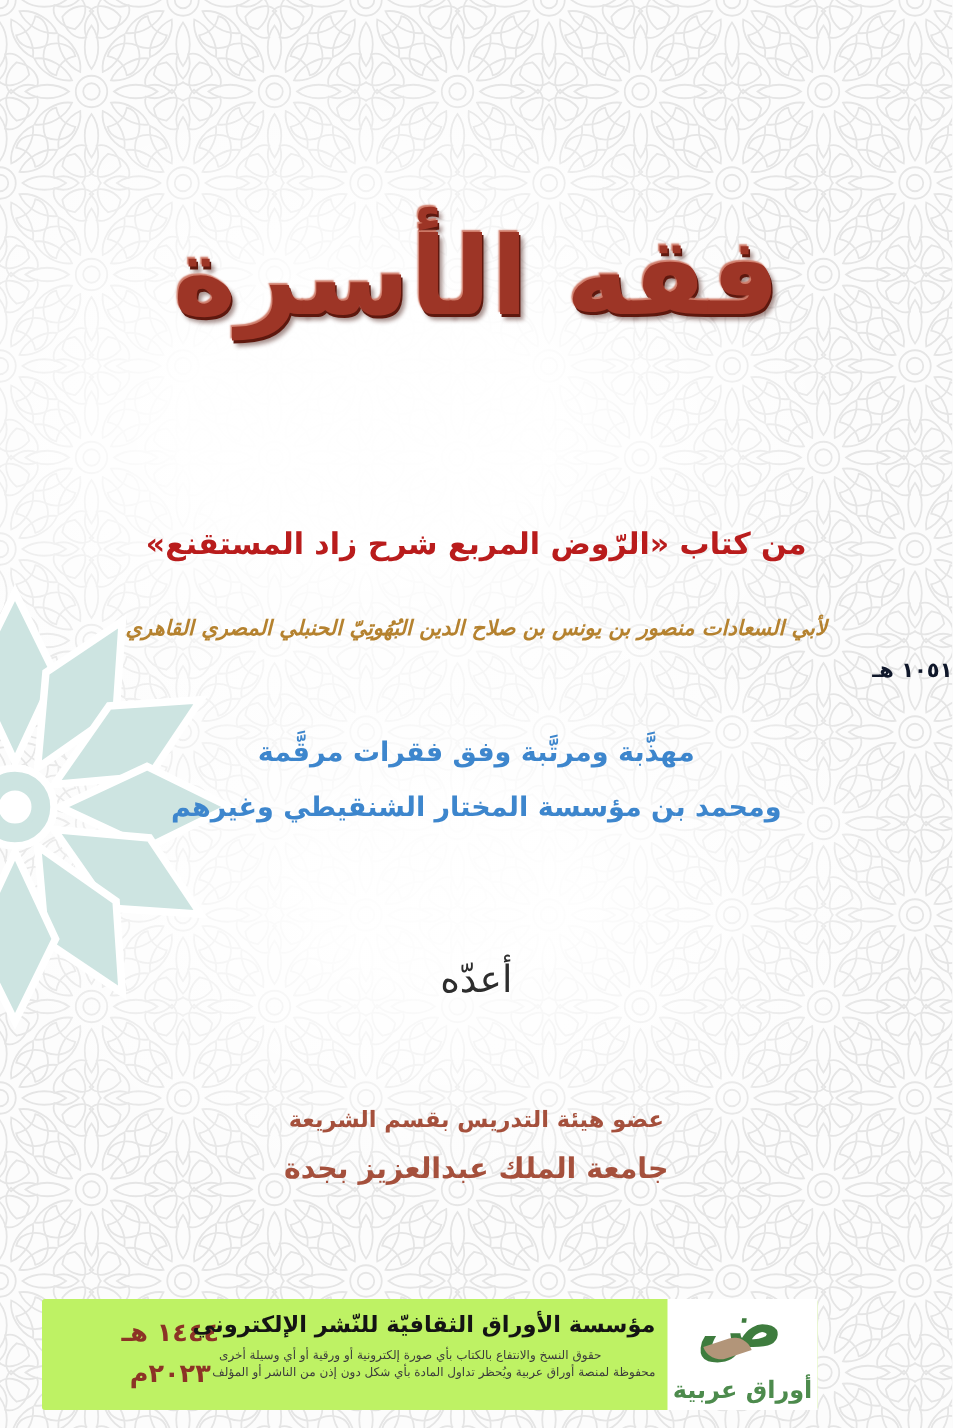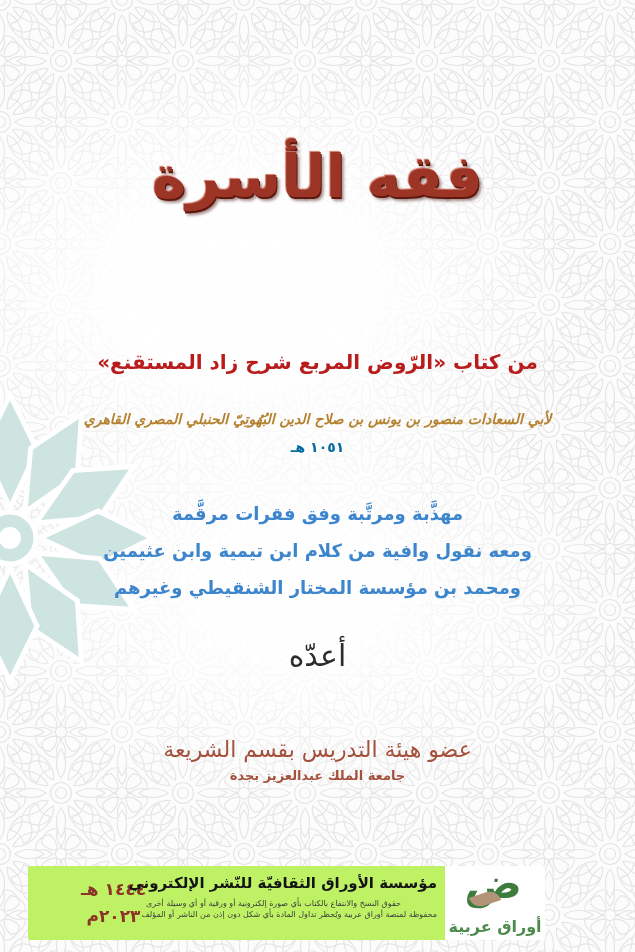--- a/index.html
+++ b/index.html
@@ -16,33 +16,33 @@
       radial-gradient(ellipse 430px 310px at 38% 30%, rgba(255,255,255,.97) 28%, rgba(255,255,255,0) 78%),
       radial-gradient(ellipse 420px 280px at 46% 62%, rgba(255,255,255,.92) 22%, rgba(255,255,255,0) 78%),
       linear-gradient(rgba(255,255,255,.35), rgba(255,255,255,.35));
   }
   .teal-star{position:absolute;left:-140px;top:388px;z-index:2;}
   .content{position:absolute;inset:0;z-index:3;text-align:center;}
   .abs{position:absolute;left:0;right:0;}
 
   .book-title{
     top:142px;
-    font-size:59px;font-weight:bold;
+    font-size:72px;font-weight:bold;
     color:#9d3526;
     text-shadow:-1px -1px 1px #cf7a68, 1px 2px 0 #5e180e, 3px 4px 3px rgba(60,10,5,.45);
     letter-spacing:-2px;
   }
   .book-subtitle{top:350px;font-size:20px;font-weight:bold;color:#b91c1c;white-space:nowrap;}
   .author-line{top:411px;font-size:14px;font-weight:bold;color:#b5822f;white-space:nowrap;font-style:italic;}
-  .author-date{top:439px;font-size:14px;font-weight:bold;color:#0369a1;}
-  .features{top:483px;font-size:18px;font-weight:bold;color:#3d86cd;line-height:37px;margin-top:12px;}
-  .prepared-label{top:638px;font-size:30px;color:#2d2d2d;}
+  .author-date{top:439px;font-size:14px;font-weight:bold;color:#0f172a;text-align:right;}
+  .features{top:483px;font-size:18px;font-weight:bold;color:#3d86cd;line-height:37px;}
+  .prepared-label{top:638px;font-size:25px;color:#2d2d2d;}
   .preparer-name{top:673px;font-size:27px;color:#2d2d2d;}
-  .aff-title{top:737px;font-size:22px;font-weight:normal;color:#a5503c;}
-  .aff-uni{top:768px;font-size:13px;font-weight:bold;color:#a5503c;}
+  .aff-title{top:737px;font-size:15px;font-weight:bold;color:#a5503c;}
+  .aff-uni{top:768px;font-size:19px;font-weight:bold;color:#a5503c;}
 
   .footer-bar{
     position:absolute;left:28px;top:866px;width:517px;height:74px;z-index:4;
     background:#bef264;border-radius:2px;
   }
   .footer-dates{
     position:absolute;left:38px;top:10px;width:95px;text-align:center;
     font-size:17px;font-weight:bold;color:#8c3326;line-height:27px;white-space:nowrap;
   }
   .footer-pub{position:absolute;left:118px;right:108px;top:8px;text-align:left;}
@@ -132,21 +132,20 @@
   </g>
 </svg>
 
 <div class="content">
   <div class="abs book-title">فقه الأسرة</div>
   <div class="abs book-subtitle">من كتاب «الرّوض المربع شرح زاد المستقنع»</div>
   <div class="abs author-line">لأبي السعادات منصور بن يونس بن صلاح الدين البُهُوتِيّ الحنبلي المصري القاهري</div>
   <div class="abs author-date">١٠٥١ هـ</div>
   <div class="abs features">
     <div>مهذَّبة ومرتَّبة وفق فقرات مرقَّمة</div>
-    <div>ومعه نقول وافية من كلام ابن تيمية وابن عثيمين</div>
     <div>ومحمد بن مؤسسة المختار الشنقيطي وغيرهم</div>
   </div>
   <div class="abs prepared-label">أعدّه</div>
   <div class="abs aff-title">عضو هيئة التدريس بقسم الشريعة</div>
   <div class="abs aff-uni">جامعة الملك عبدالعزيز بجدة</div>
 </div>
 
 <div class="footer-bar">
   <div class="footer-dates">
     <div>١٤٤٤ هـ</div>

